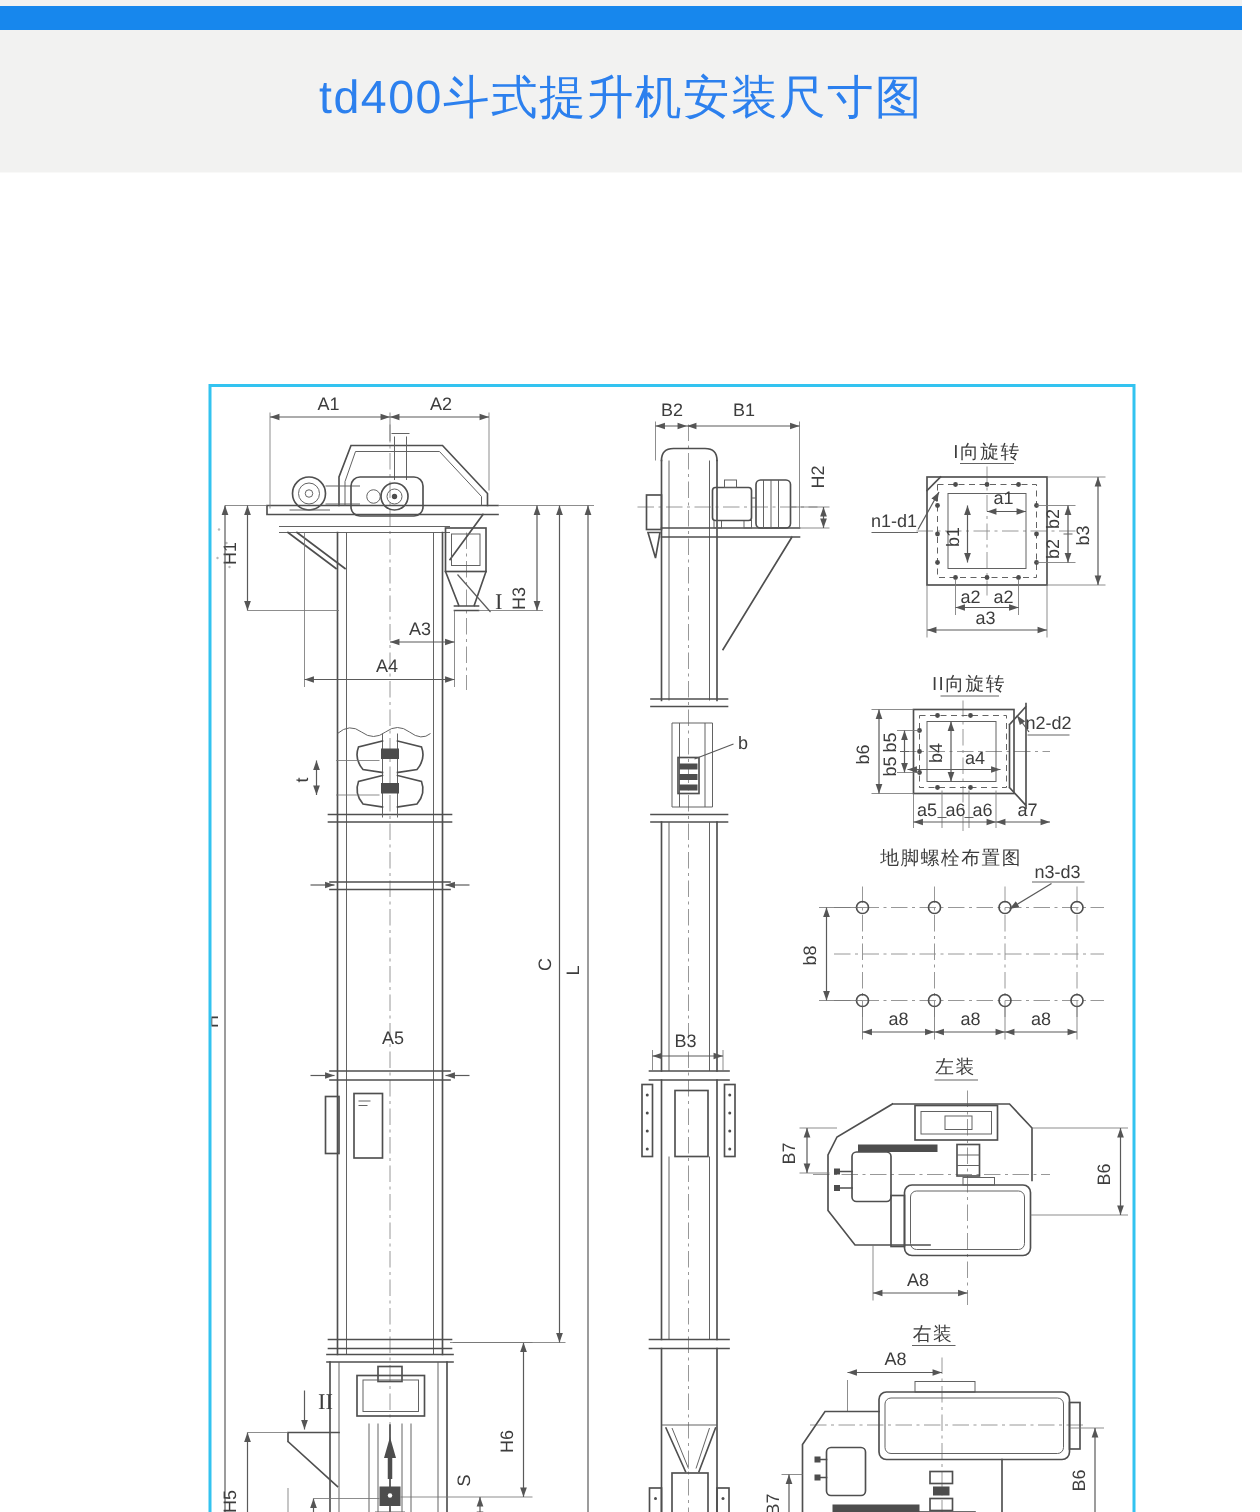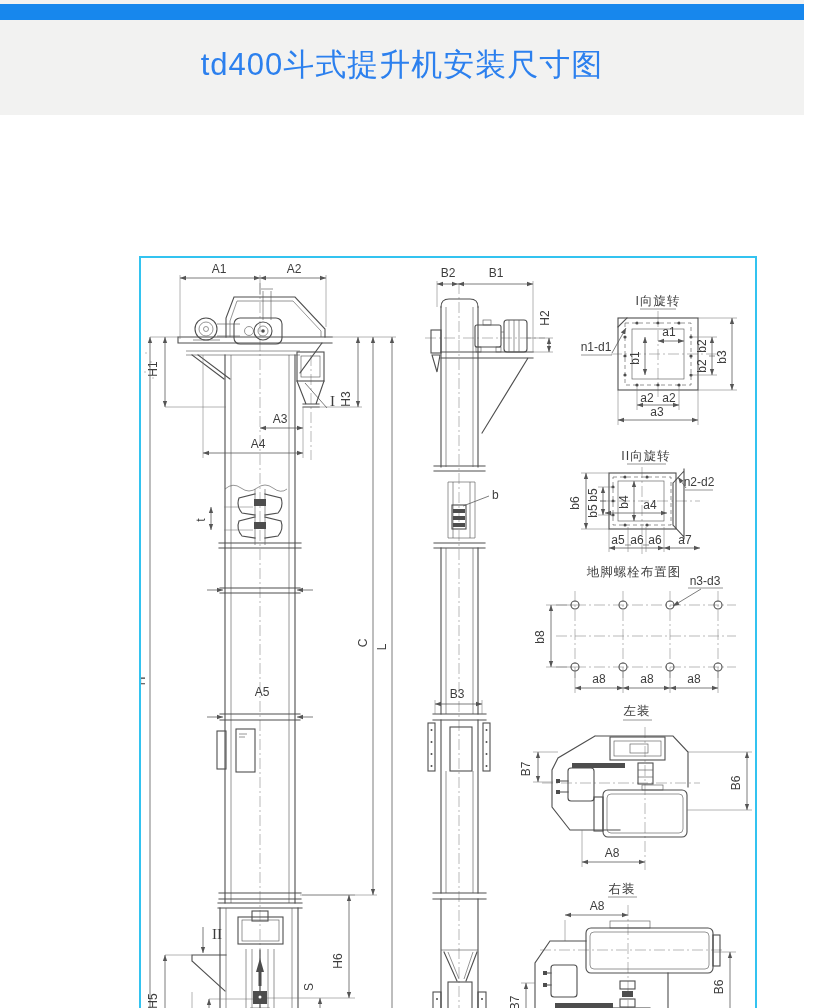--- a/index.html
+++ b/index.html
@@ -1,17 +1,17 @@
 <!DOCTYPE html>
 <html><head>
 <meta charset="utf-8">
 <style>
   html,body{margin:0;padding:0;}
   .stage{position:relative;width:804px;height:1008px;background:#f2f2f1;overflow:hidden;
-         font-family:"Liberation Sans",sans-serif;}
+         font-family:"Liberation Sans",sans-serif;padding-left:24px;}
   .topbar{position:absolute;top:4px;left:0;right:0;height:16px;background:#1787ed;}
   .page-title{position:absolute;top:44px;left:0;width:100%;text-align:center;
               font-size:31px;letter-spacing:1px;color:#2c80ee;}
   .panel{position:absolute;top:115px;left:0;width:840px;height:893px;background:#ffffff;}
   .draw-box{position:absolute;left:139px;top:141px;width:618px;height:840px;
             border:2px solid #33c3f0;box-sizing:border-box;background:#fff;}
   svg{display:block;}
   .s1{stroke:#4f4f4f;stroke-width:1.1;fill:none;stroke-linecap:square;}
   .s2{stroke:#5f5f5f;stroke-width:0.65;fill:none;}
   .dm{stroke:#5a5a5a;stroke-width:0.8;fill:none;}

